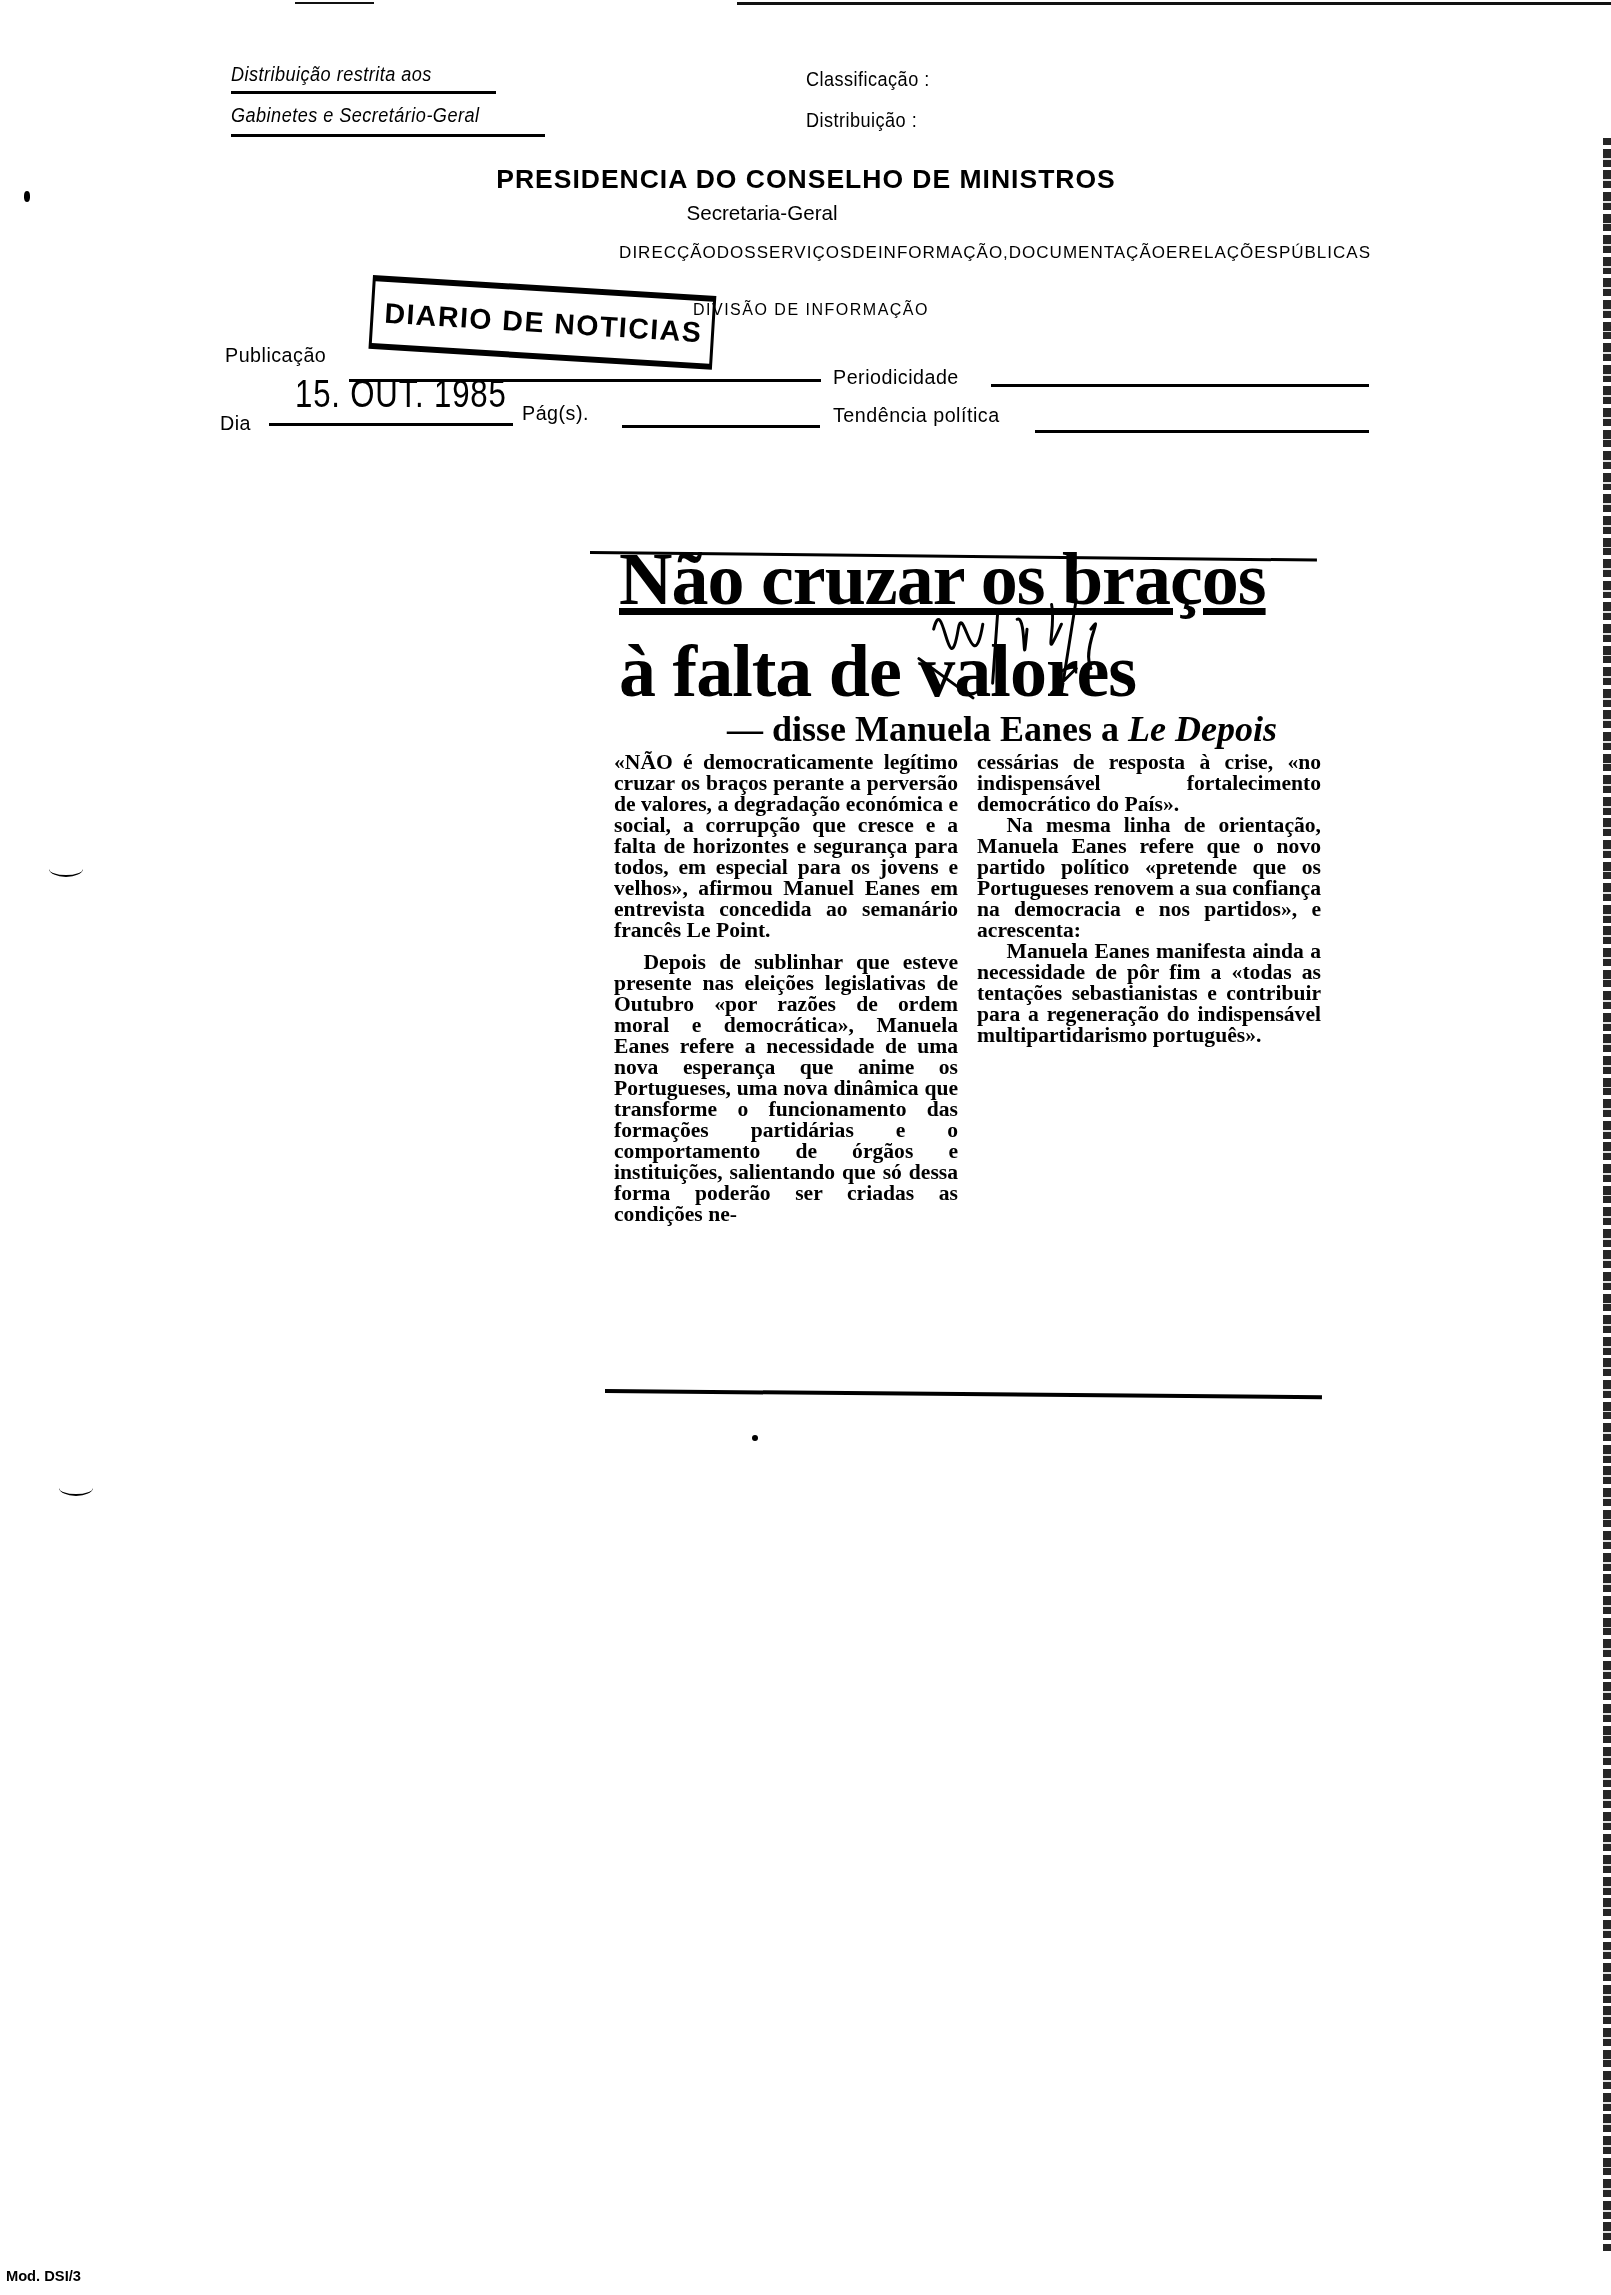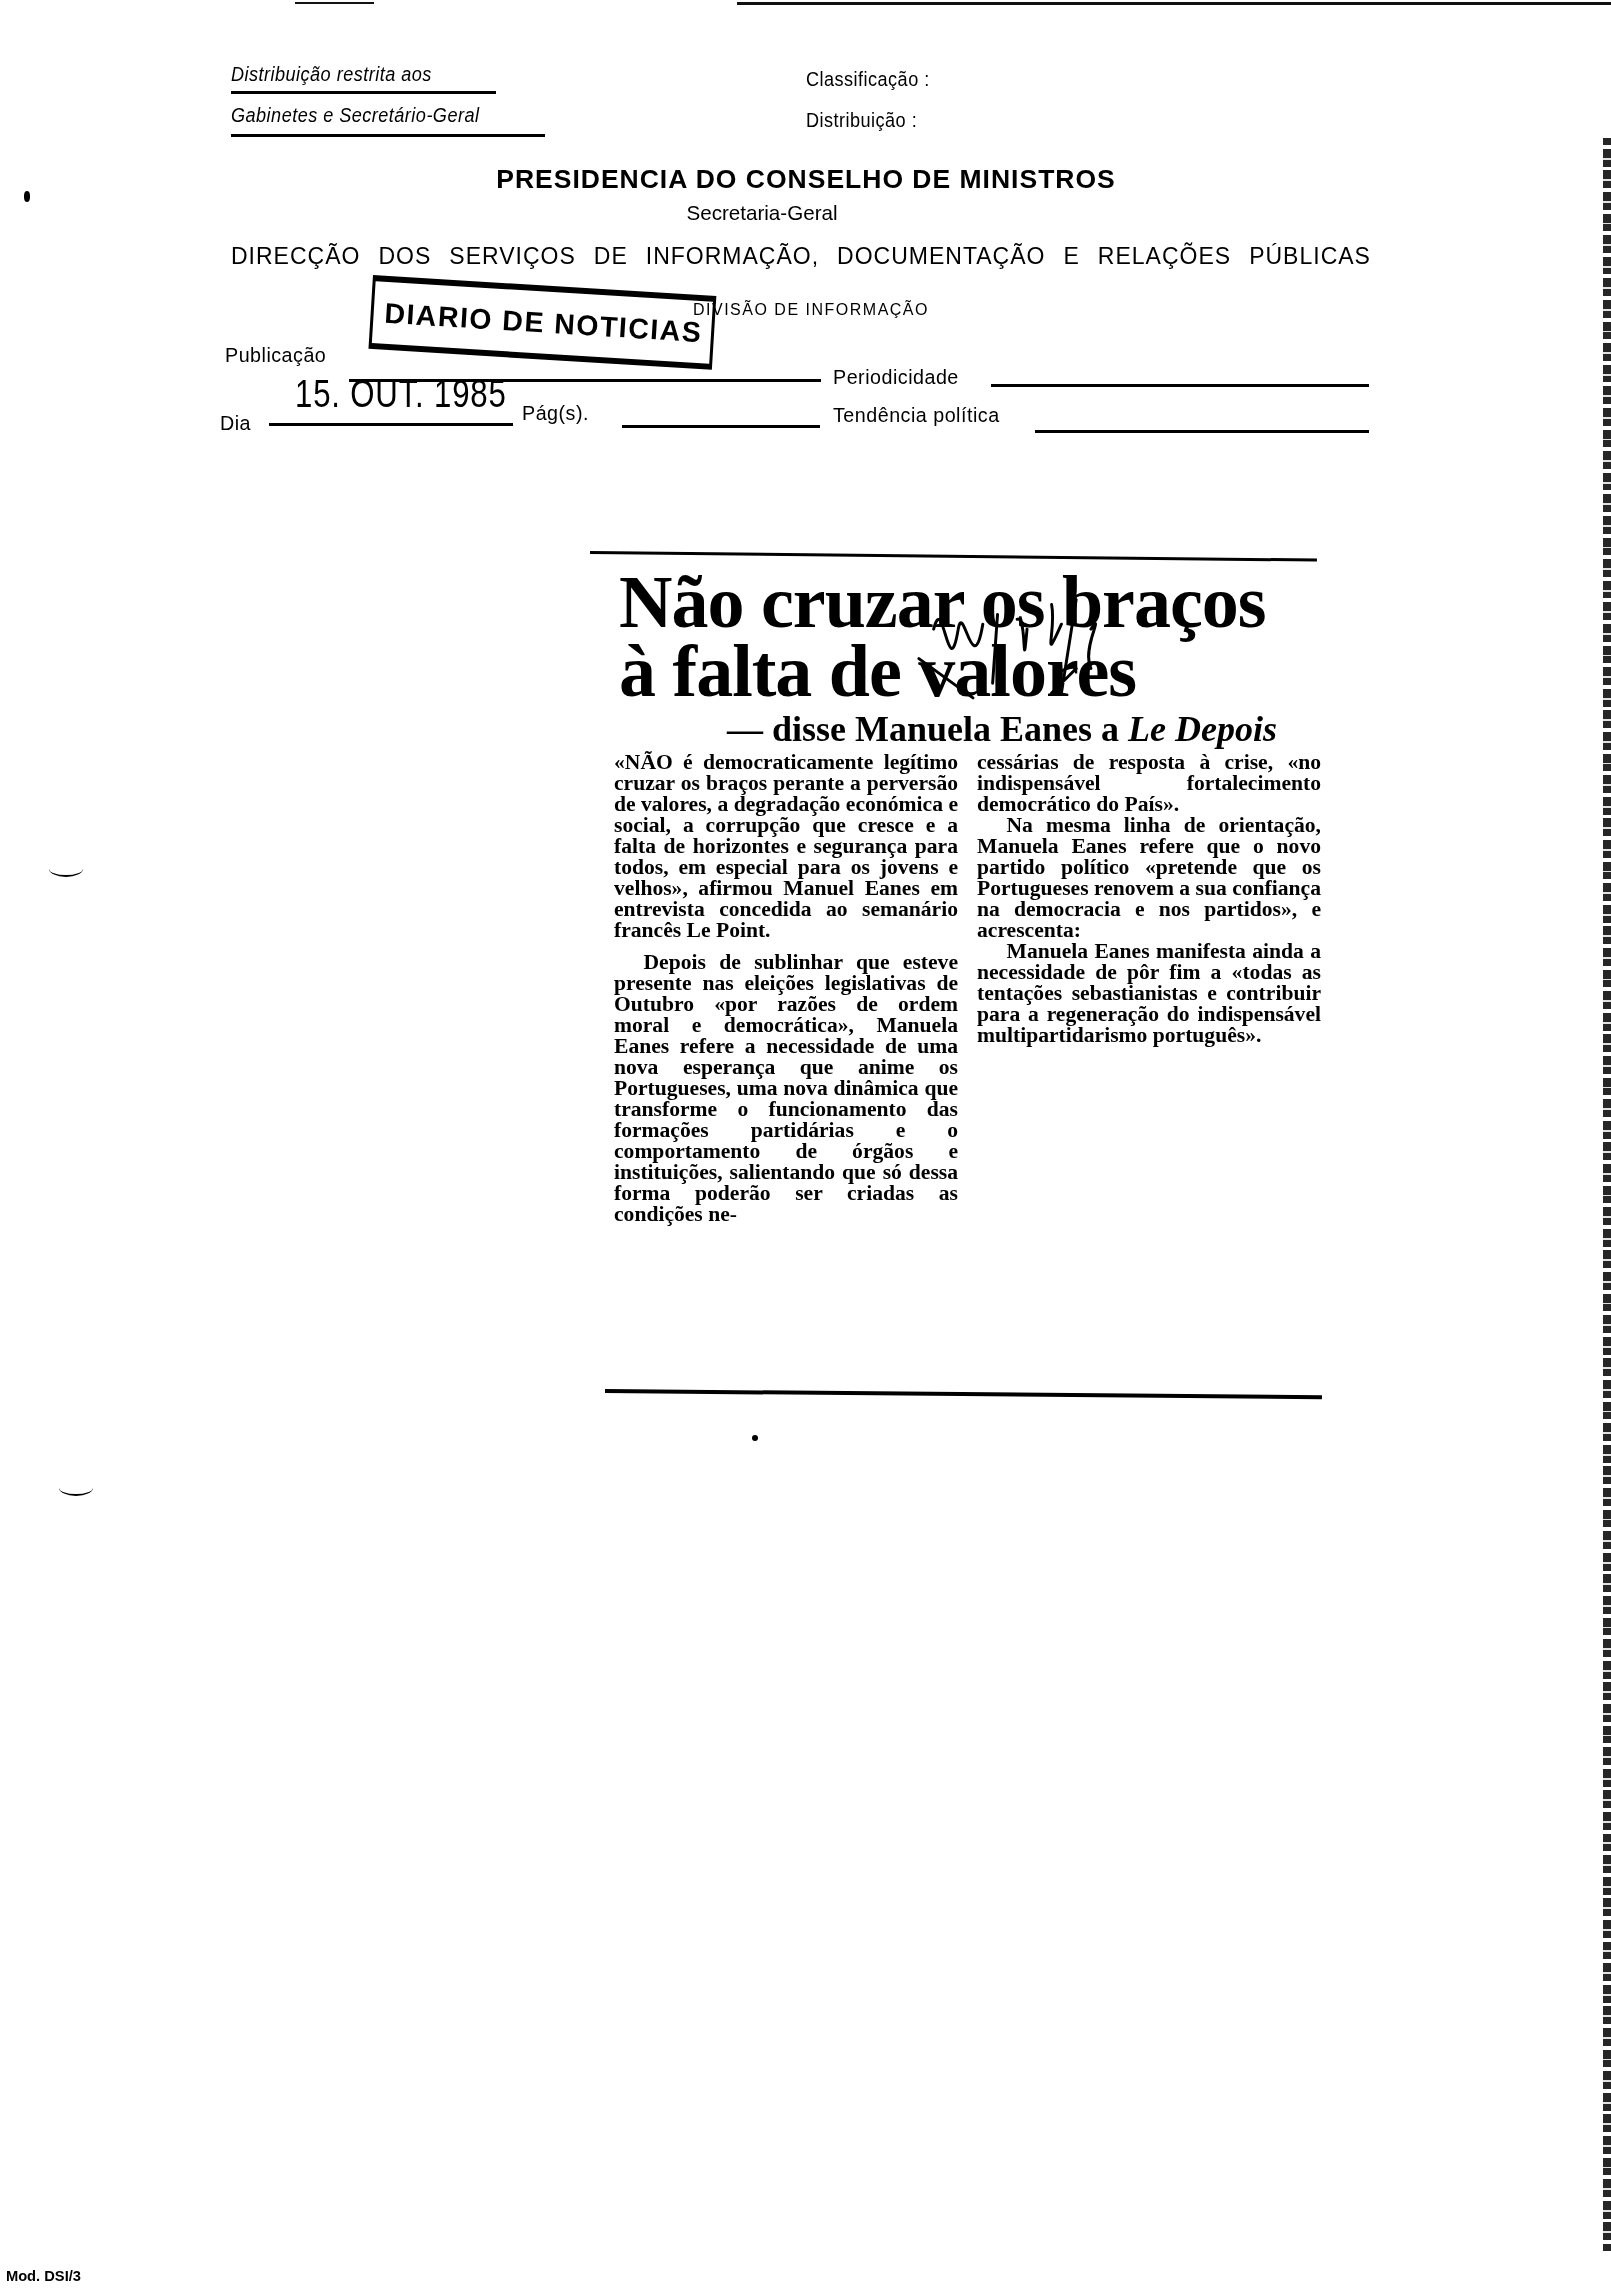--- a/index.html
+++ b/index.html
@@ -11,21 +11,21 @@
   
   .top-rule { top:2px; height:2.5px; background:#111; }
 
   
   .dist { font-style:italic; font-size:19.7px; letter-spacing:0.5px; transform:scaleX(0.92); transform-origin:left; }
   .uline { height:3.4px; background:#000; }
   .meta-label { font-size:19.7px; letter-spacing:0.5px; transform:scaleX(0.92); transform-origin:left; }
 
   .org-title { left:0; width:1612px; text-align:center; font-size:26.5px; font-weight:bold; letter-spacing:1px; }
   .org-sub { left:0; width:1524px; text-align:center; font-size:20.6px; }
-  .direccao { left:231px; width:1140px; font-size:23px; letter-spacing:1px; display:flex; justify-content:space-between; }
+  .direccao { left:231px; width:1140px; font-size:17px; letter-spacing:1px; display:flex; justify-content:flex-end; }
 
   .stamp { left:373px; top:275px; width:344px; height:74px; border:3.4px solid #000; border-top-width:6.9px; border-bottom-width:6.9px;
            transform:rotate(3.5deg); transform-origin:left top; box-sizing:border-box; display:flex; align-items:center; padding-left:10.8px; }
   .stamp-text { font-size:28.5px; font-weight:bold; letter-spacing:1.5px; }
   .divisao { font-size:16px; letter-spacing:1.5px; }
 
   .field-label { font-size:19.7px; letter-spacing:0.5px; }
   .field-line { height:2.5px; background:#000; }
   .date-val { font-size:38px; letter-spacing:1px; transform:scaleX(0.82); transform-origin:left bottom; }
 
@@ -91,21 +91,21 @@
 
 <div class="abs sans field-label" style="left:220px;top:399px;margin-top:13px;">Dia</div>
 <div class="abs field-line" style="left:269px;top:423px;width:244px;"></div>
 <div class="abs sans date-val" style="left:295px;top:373px;">15. OUT. 1985</div>
 <div class="abs sans field-label" style="left:522px;top:402px;">Pág(s).</div>
 <div class="abs field-line" style="left:622px;top:425px;width:198px;"></div>
 <div class="abs sans field-label" style="left:833px;top:404px;">Tendência política</div>
 <div class="abs field-line" style="left:1035px;top:430px;width:334px;"></div>
 
 <div class="abs art-rule-top"></div>
-<div class="abs serif headline" style="top:565px;">Não cruzar os braços</div>
+<div class="abs serif headline" style="top:542px;text-decoration:underline;">Não cruzar os braços</div>
 <div class="abs serif headline" style="top:634px;">à falta de valores</div>
 
 <svg class="abs scribble" viewBox="0 0 700 270">
   <path d="M40 120 C60 40 70 240 90 120 C100 60 120 230 140 110 M170 90 L160 230 M210 100 C230 90 220 230 230 120 M280 70 C290 120 260 200 300 110 M330 60 L300 250 M360 120 C390 80 340 160 360 200 M10 180 L120 260 M330 200 L280 250" fill="none" stroke="#000" stroke-width="6" stroke-linecap="round"></path>
 </svg>
 
 <div class="abs serif subhead">
   <span>— disse Manuela Eanes a </span><i>Le Depois</i>
 </div>
 

